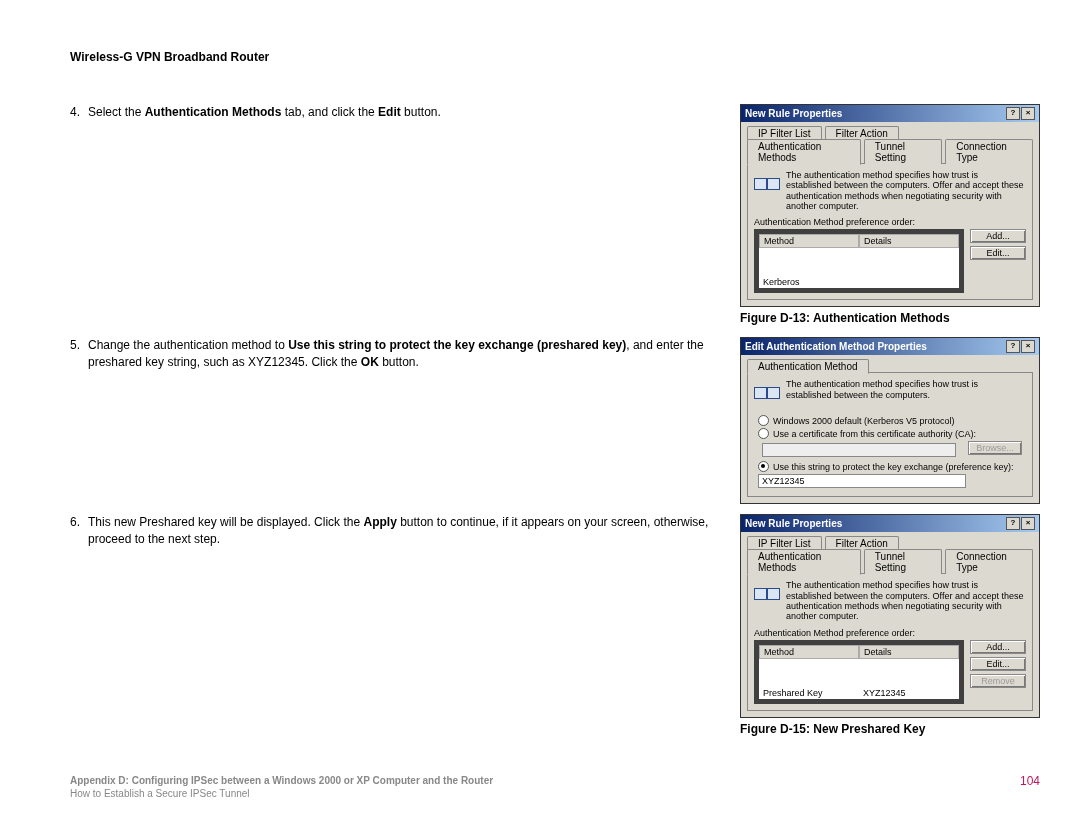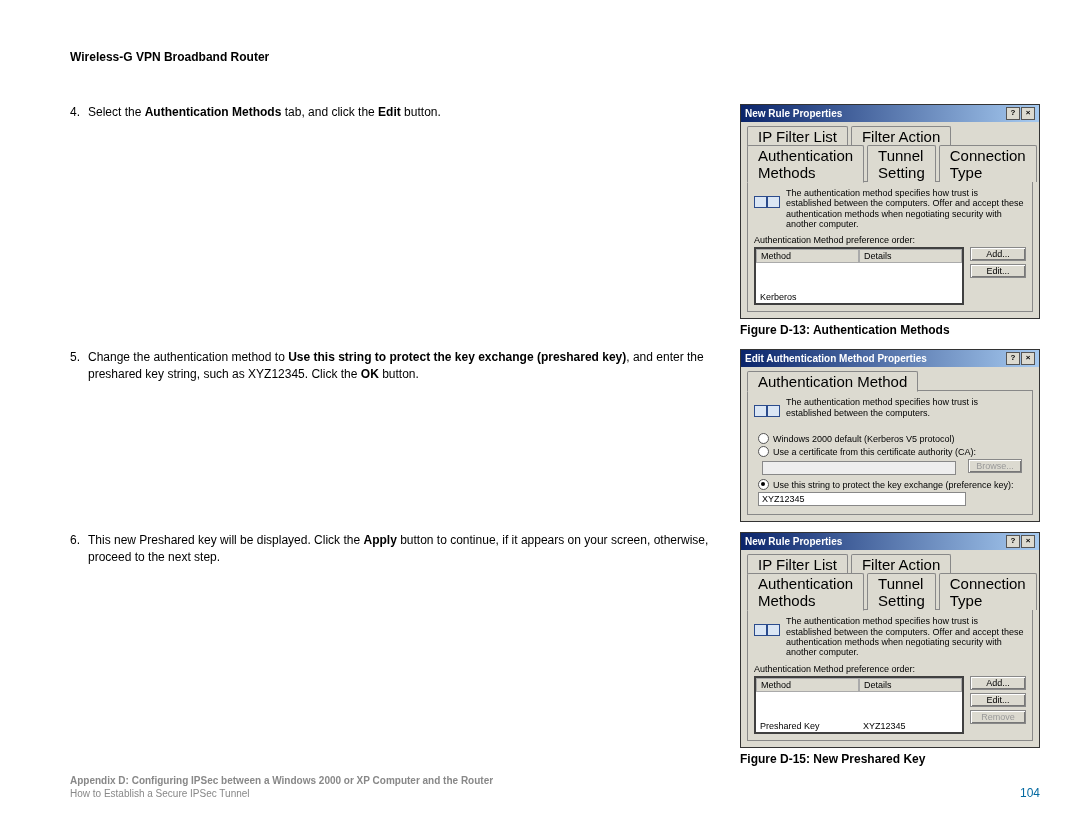--- a/index.html
+++ b/index.html
@@ -54,24 +54,24 @@
   }
   .footer {
     position: absolute;
     bottom: 34px;
     left: 70px;
     right: 40px;
     font-size: 10px;
     color: #888;
     display: flex;
     justify-content: space-between;
-    align-items: flex-end;
+    align-items: flex-start;
   }
   .footer-left { line-height: 1.3; }
-  .footer-right { font-size: 12px; color: #0369a1; }
+  .footer-right { font-size: 12px; color: #be185d; }
   b { font-weight: bold; }
 
   
   .win-dialog {
     border: 1px solid #333;
     background: #dcdad0;
     font-family: Tahoma, Arial, sans-serif;
     font-size: 9px;
     color: #000;
     margin-bottom: 2px;
@@ -100,21 +100,21 @@
   }
   .win-body { padding: 4px 6px 6px 6px; }
   .tabs-row { display: flex; gap: 3px; margin-bottom: 0; }
   .tabs-row.lower { margin-top: -1px; }
   .tab {
     background: #dcdad0;
     border: 1px solid #888;
     border-bottom: none;
     border-radius: 2px 2px 0 0;
     padding: 1px 10px;
-    font-size: 15px;
+    font-size: 10px;
     position: relative;
   }
   .tab.active { background: #dcdad0; z-index: 2; border-bottom: 1px solid #dcdad0; margin-bottom: -1px; }
   .tab-panel {
     border: 1px solid #888;
     padding: 6px;
     background: #dcdad0;
     margin-top: -1px;
   }
   .info-row { display: flex; align-items: flex-start; gap: 6px; margin-bottom: 6px; }
@@ -131,21 +131,21 @@
     background: #dbe6f4;
     top: 8px;
   }
   .info-icon::before { left: 0; }
   .info-icon::after { left: 13px; }
   .info-text { font-size: 9px; line-height: 1.15; }
   .pref-label { font-size: 9px; margin-bottom: 2px; }
   .table-area { display: flex; gap: 6px; }
   .mini-table {
     flex: 1;
-    border: 2px solid #404040;
+    border: 5px solid #404040;
     background: #fff;
   }
   .mini-th-row { display: flex; }
   .mini-th {
     border: 1px solid #aaa;
     background: #dcdad0;
     padding: 1px 4px;
     font-size: 9px;
     flex: 1;
   }

